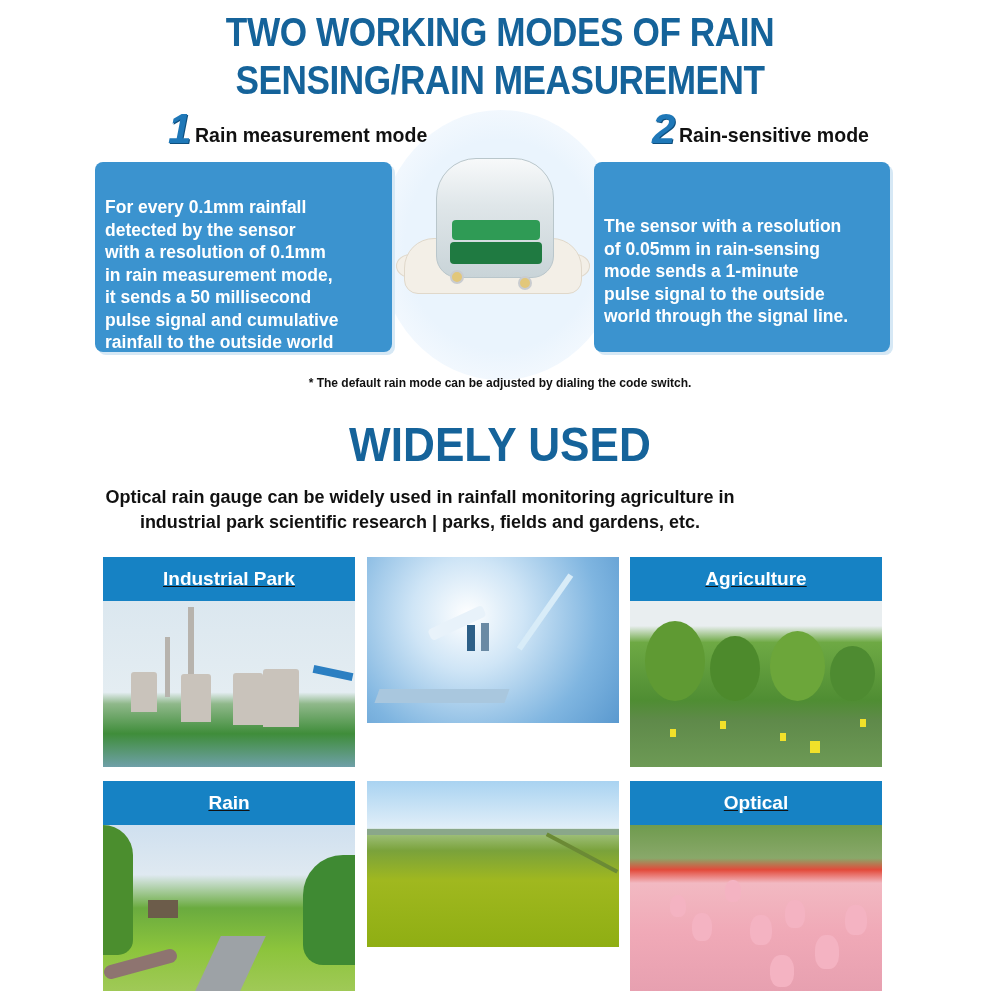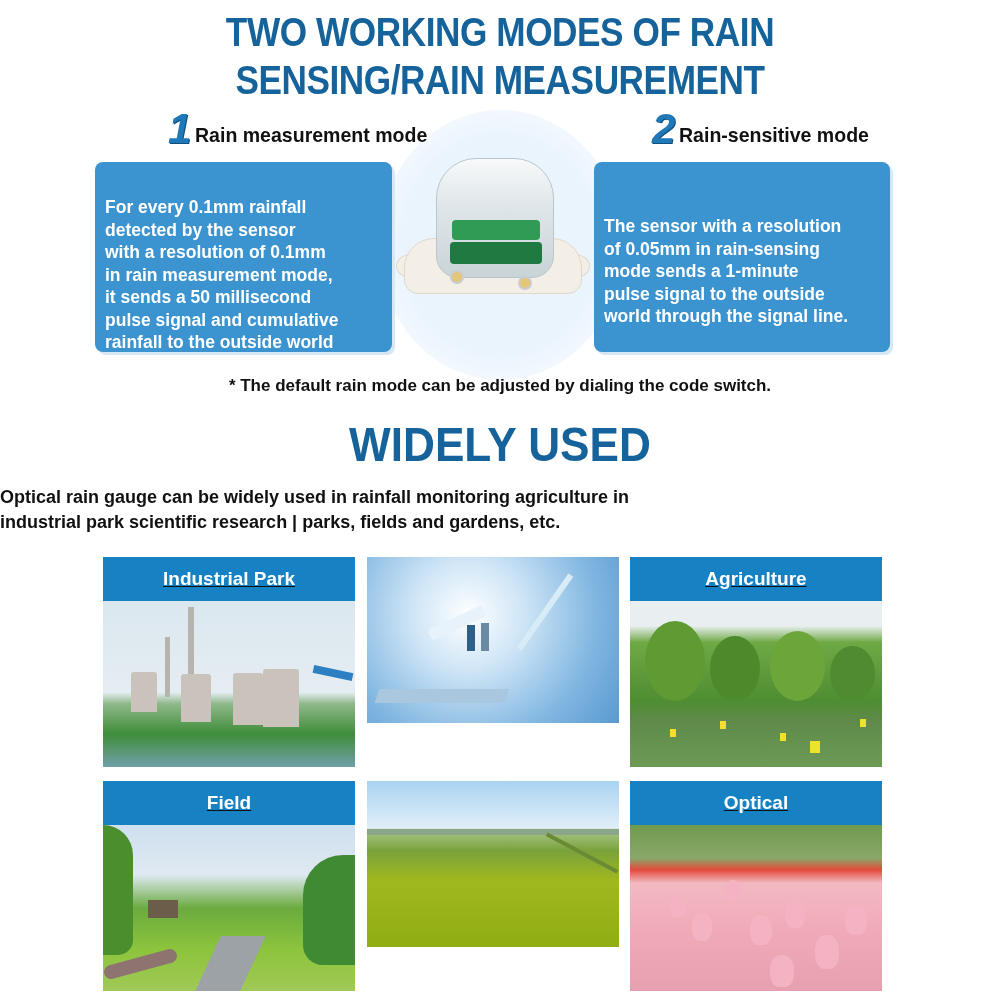--- a/index.html
+++ b/index.html
@@ -68,31 +68,31 @@
   }
   .sensor .screw1, .sensor .screw2 {
     position: absolute; top: 120px; width: 14px; height: 14px; border-radius: 50%;
     background: #e2c77a; border: 2px solid #c9ccd0;
   }
   .sensor .screw1 { left: 52px; }
   .sensor .screw2 { left: 120px; top: 126px; }
 
   .note {
     position: absolute; top: 376px; left: 0; width: 1000px; text-align: center;
-    font-size: 17px; font-weight: bold; color: #111;
+    font-size: 12px; font-weight: bold; color: #111;
   }
 
   .widely {
     position: absolute; top: 418px; left: 0; width: 1000px; text-align: center;
     color: #15639a; font-weight: bold; font-size: 48px; line-height: 54px;
     transform: scaleX(0.92);
   }
 
   .desc {
-    position: absolute; top: 485px; left: 0; width: 840px; text-align: left;
+    position: absolute; top: 485px; left: 0; width: 840px; text-align: center;
     font-size: 18px; font-weight: bold; line-height: 25px; color: #111;
   }
   .desc p { white-space: pre-line; }
 
   .card { position: absolute; width: 252px; height: 210px; text-decoration: underline; }
   .card .hdr {
     height: 44px; background: #1682c4; color: #fff; font-size: 19px; font-weight: bold;
     display: flex; align-items: center; justify-content: center;
   }
   .card .img { height: 166px; position: relative; overflow: hidden; }
@@ -205,21 +205,21 @@
     <div style="position:absolute;left:200px;top:45px;width:45px;height:55px;border-radius:50%;background:#4e8b31;"></div>
     <div class="flag" style="left:40px;top:128px;"></div>
     <div class="flag" style="left:90px;top:120px;"></div>
     <div class="flag" style="left:150px;top:132px;"></div>
     <div class="flag" style="left:180px;top:140px;width:10px;height:12px;"></div>
     <div class="flag" style="left:230px;top:118px;"></div>
   </div>
 </div>
 
 <div class="card c4">
-  <div class="hdr">Field</div>
+  <div class="hdr">Rain</div>
   <div class="img img-park">
     <div style="position:absolute;left:0;top:0;width:30px;height:130px;background:#4b8e2e;border-radius:0 40px 20px 0;"></div>
     <div style="position:absolute;left:200px;top:30px;width:55px;height:110px;background:#3f8a33;border-radius:40px 0 0 20px;"></div>
     <div style="position:absolute;left:45px;top:75px;width:30px;height:18px;background:#6c5c4a;"></div>
     <div style="position:absolute;left:0;bottom:20px;width:75px;height:14px;background:#8e7470;border-radius:10px;transform:rotate(-15deg);"></div>
     <div class="path" style="left:105px;bottom:0;width:45px;height:55px;transform:skewX(-25deg);"></div>
   </div>
 </div>
 
 <div class="card c5">

